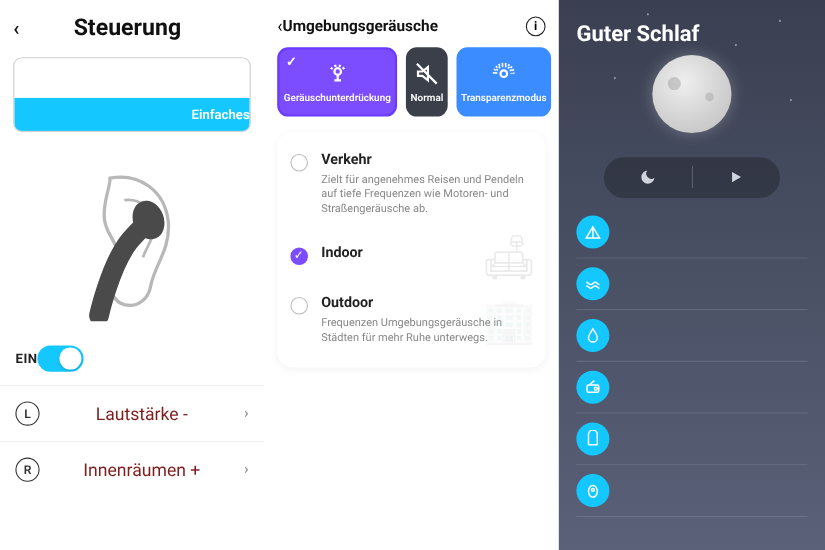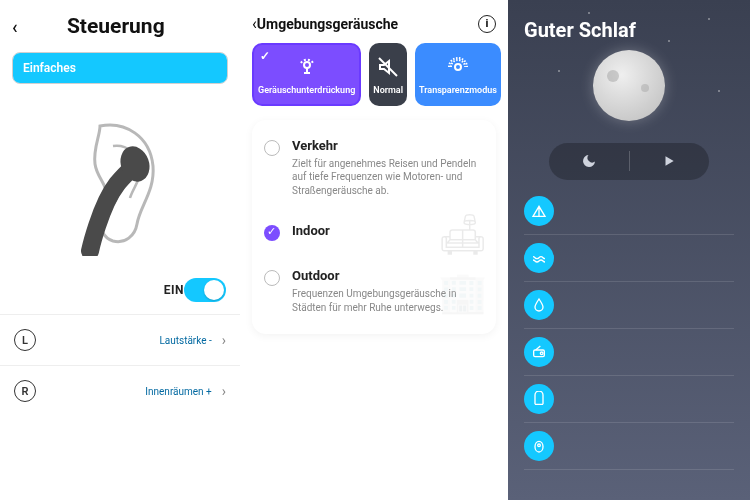--- a/index.html
+++ b/index.html
@@ -7,32 +7,32 @@
   .screen { height: 500px; position: relative; overflow: hidden; }
   .s1 { width: 240px; background: #fff; }
   .s2 { width: 268px; background: #fff; }
   .s3 { width: 242px; background: linear-gradient(180deg, #3a4051 0%, #5a6178 100%); }
 
   
   .s1 .hdr { display:flex; align-items:center; padding: 14px 12px 10px; }
   .s1 .back { font-size: 18px; font-weight: 600; color:#111; }
   .s1 .title1 { flex:1; text-align:center; font-weight:700; font-size:21px; color:#111; margin-left:-14px; }
   .segbar { display:flex; border:1px solid #d0d0d0; border-radius:8px; margin: 4px 12px 12px; overflow:hidden; }
-  .seg { flex:1; text-align:left; padding:8px 10px; font-size:12px; font-weight:600; color:#444; background:#fff; }
+  .seg { flex:1; text-align:right; padding:8px 0; font-size:12px; font-weight:600; color:#444; background:#fff;margin-top:36px; }
   .seg.active { background:#14c8ff; color:#fff; }
   .earzone { height: 170px; position:relative; display:flex; align-items:center; justify-content:center; }
   .ear-svg { width: 150px; height: 150px; }
-  .rowline { display:flex; align-items:center; justify-content:flex-end; padding: 12px 14px; }
+  .rowline { display:flex; align-items:center; justify-content:flex-start; padding: 12px 14px; }
   .einlbl { font-weight:700; font-size:12px; letter-spacing:0.5px; color:#222; }
   .toggle { width:42px; height:24px; background:#14c8ff; border-radius:12px; position:relative; }
   .toggle::after { content:''; position:absolute; right:2px; top:2px; width:20px; height:20px; border-radius:50%; background:#fff; box-shadow:0 1px 2px rgba(0,0,0,0.2); }
   .ctrlcard { border-top:1px solid #eee; }
   .ctrlrow { display:flex; align-items:center; padding:14px 14px; gap:10px; }
   .lrbadge { width:22px; height:22px; border-radius:50%; border:1.5px solid #333; display:flex; align-items:center; justify-content:center; font-size:11px; font-weight:600; color:#333; }
-  .ctrllabel { flex:1; text-align:right; font-size:10px; color:#0369a1; }
+  .ctrllabel { flex:1; text-align:center; font-size:16px; color:#7f1d1d; }
   .chev { color:#888; font-size:14px; }
 
   
   .s2 .hdr { display:flex; align-items:center; padding: 14px 12px 10px; }
   .s2 .title2 { flex:1; font-weight:700; font-size:14px; color:#111; }
   .info { width:18px; height:18px; border:1.5px solid #222; border-radius:50%; display:flex; align-items:center; justify-content:center; font-size:11px; font-weight:700; }
   .modebar { display:flex; gap:8px; padding: 0 12px 8px; }
   .modecard { flex:1; border-radius:10px; color:#fff; display:flex; flex-direction:column; align-items:center; justify-content:center; padding:10px 4px 8px; font-size:9px; font-weight:600; text-align:center; line-height:1.2; position:relative; }
   .modecard .micon { width:24px; height:24px; margin-bottom:6px; display:flex; align-items:center; justify-content:center; }
   .mc1 { background:#7c4dff; border:2px solid #6a3aff; }

